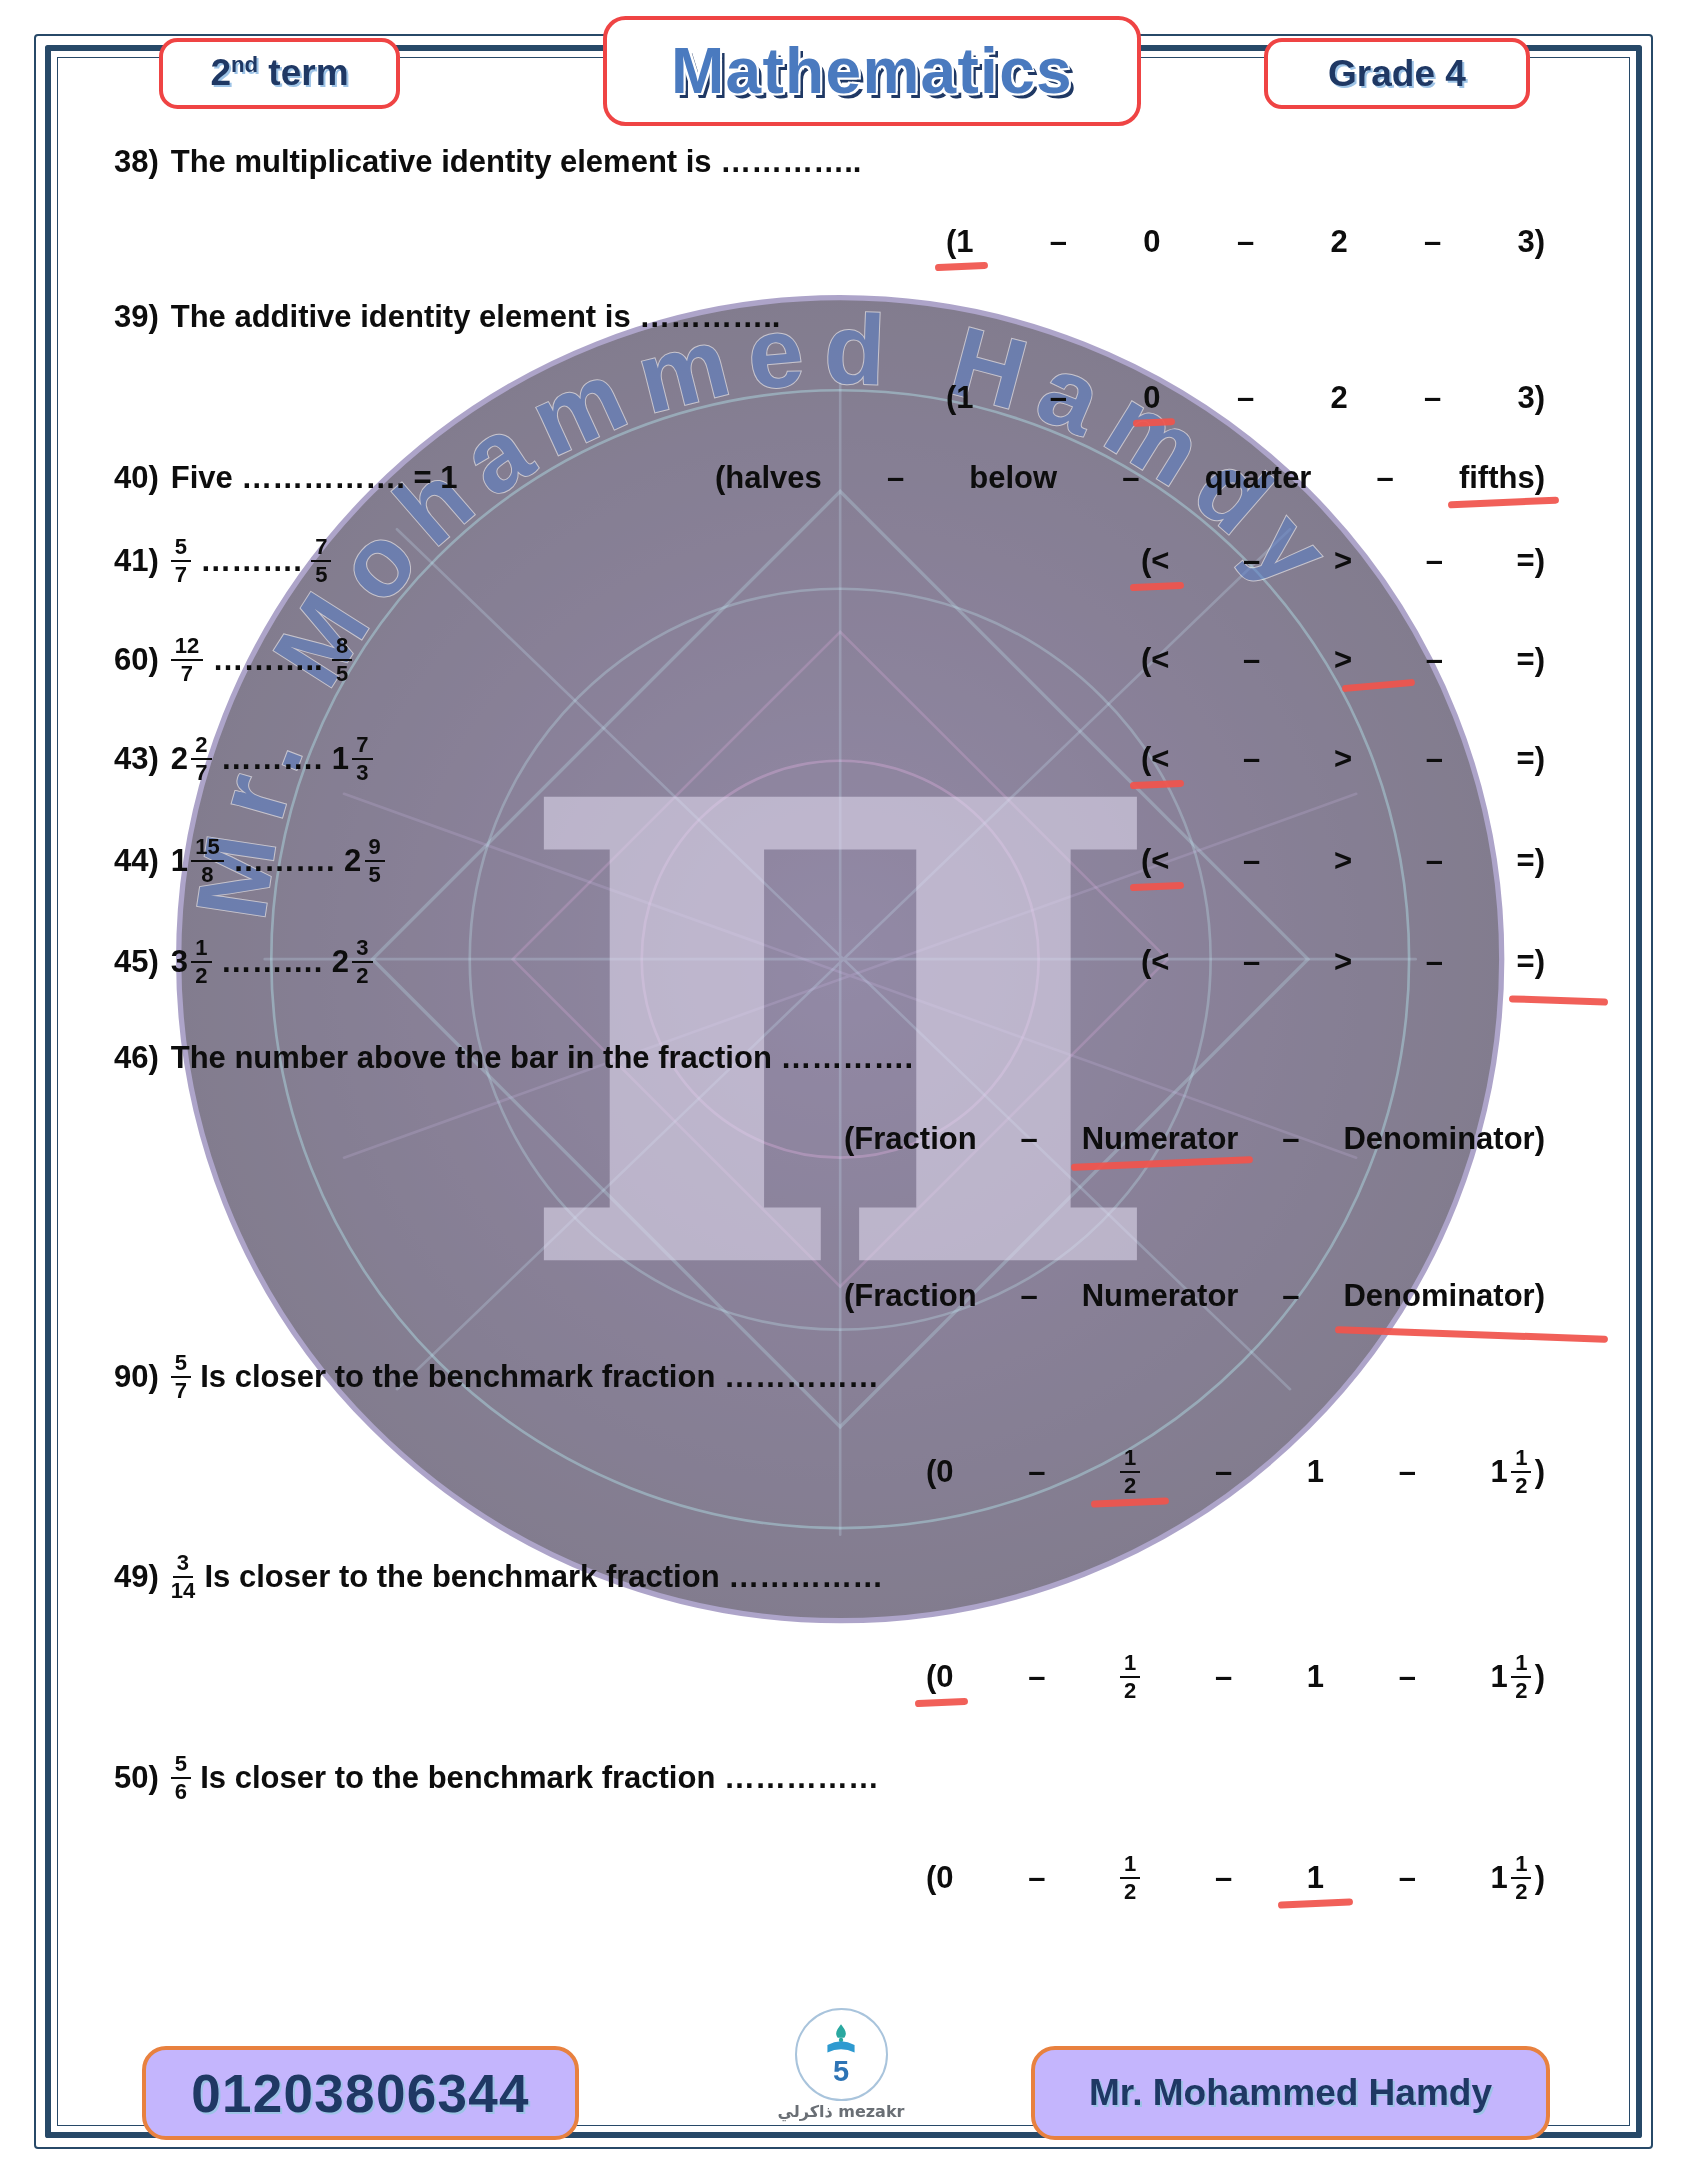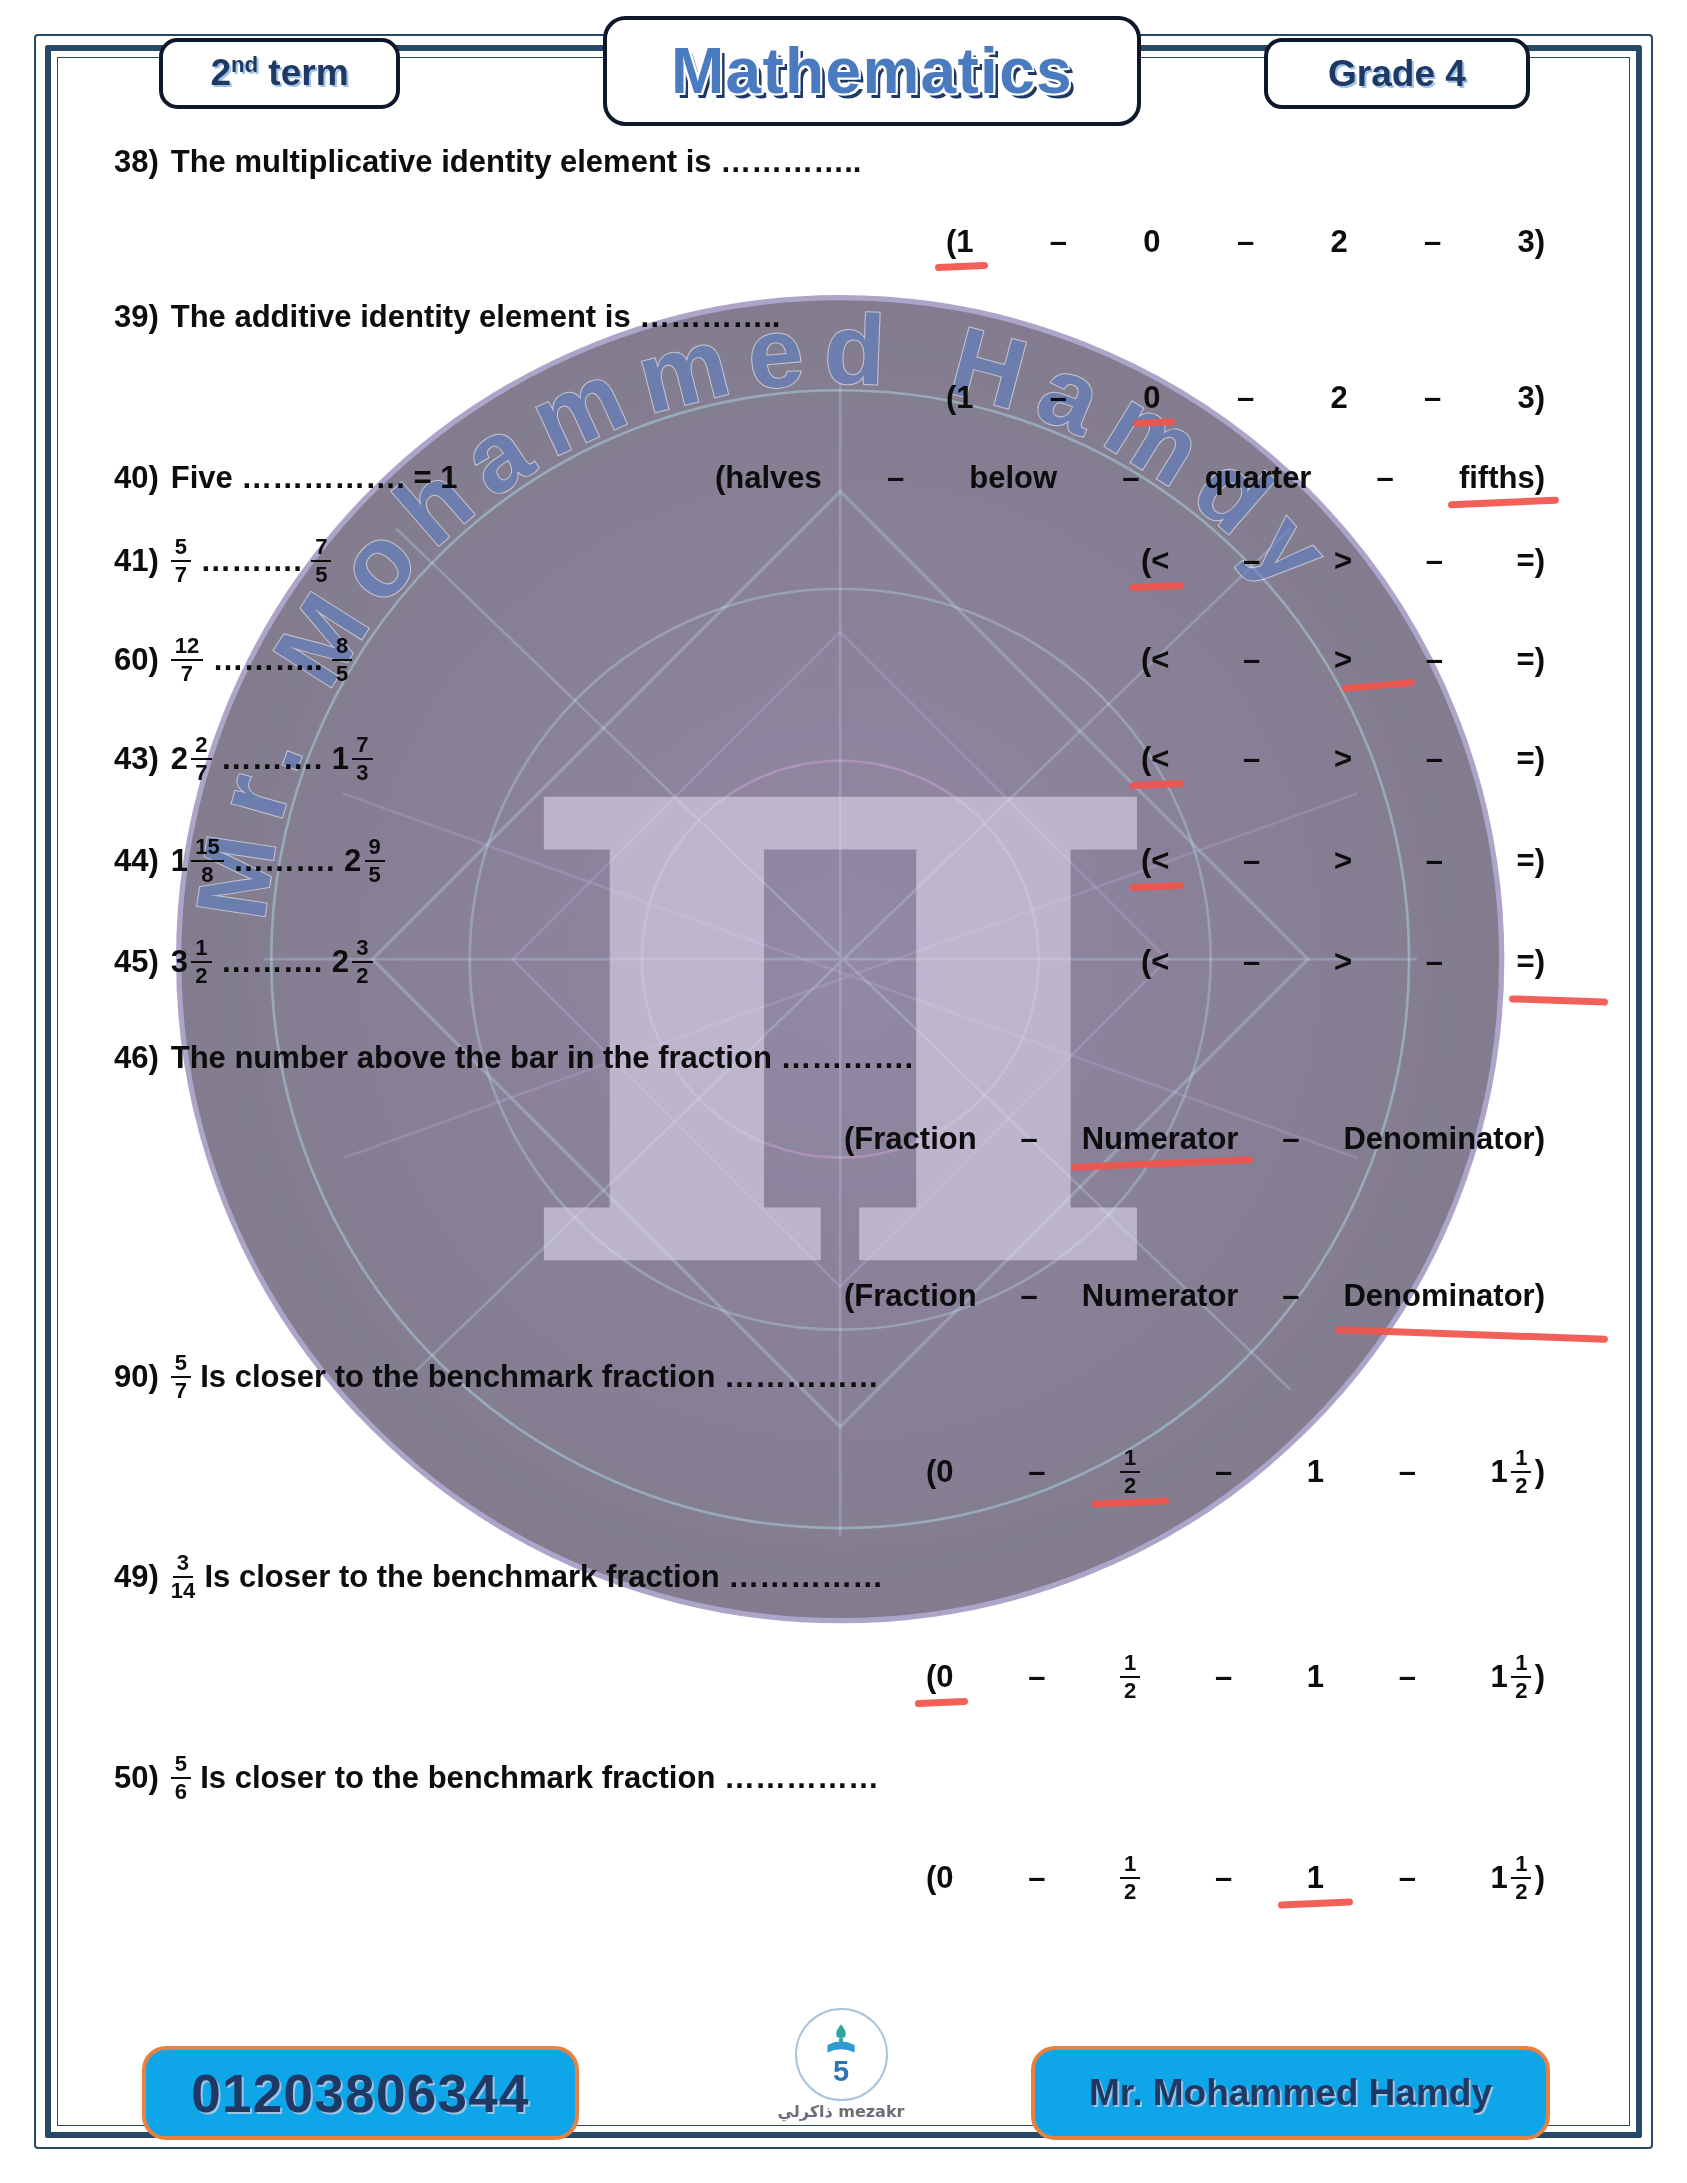--- a/index.html
+++ b/index.html
@@ -10,21 +10,21 @@
   }
   
   .frame { position: absolute; border-style: solid; border-color: #274968; pointer-events: none; }
   .frame-outer { inset: 34px; border-width: 2.6px; border-radius: 4px; }
   .frame-mid   { inset: 45px; border-width: 6px; border-radius: 2.6px; }
   .frame-inner { inset: 57px; border-width: 1.3px; }
   
   .watermark { position: absolute; left: 0; top: 0; }
   
   .hdr-box {
-    position: absolute; background: #fff; border: 4px solid #0f172a;
+    position: absolute; background: #fff; border: 4px solid #ef4444;
     border-radius: 18.5px; display: flex; align-items: center; justify-content: center;
   }
   .term-box  { left: 159px;  top: 38px; width: 241px; height: 71px; }
   .title-box { left: 603px;  top: 16px; width: 538px; height: 110px; border-radius: 22.5px; }
   .grade-box { left: 1264px; top: 38px; width: 266px; height: 71px; border-radius: 18px; }
   .badge-text {
     font-size: 37px; font-weight: bold; color: #1f3864;
     text-shadow: 2px 2px 0 #9dc3e6;
   }
   .badge-text sup { font-size: 60%; }
@@ -53,21 +53,21 @@
     content: ""; position: absolute; left: -10.6px; right: -14.6px; bottom: -10.6px;
     height: 7.3px; background: #f0544c; border-radius: 4px;
     transform: rotate(-2.5deg); opacity: .93;
   }
   .mk-wide::after { left: -29px; right: -29px; }
   .mk-r::after { left: 8px; right: -63px; transform: rotate(-5deg); }
   .mk-low::after { bottom: -24px; left: -8px; right: -63px; transform: rotate(2deg); }
   .frac.mk::after { bottom: -8px; }
   
   .ftr-box {
-    position: absolute; background: #0ea5e9; border: 4px solid #e8813f; border-radius: 24px;
+    position: absolute; background: #c4b5fd; border: 4px solid #e8813f; border-radius: 24px;
     display: flex; align-items: center; justify-content: center;
   }
   .phone-box   { left: 142px;  top: 2046px; width: 437px; height: 94px; }
   .teacher-box { left: 1031px; top: 2046px; width: 519px; height: 94px; }
   .phone-text   { font-size: 53px; font-weight: bold; color: #1f3864; text-shadow: 2px 2px 0 #9dc3e6; letter-spacing: 1.3px; }
   .teacher-text { font-size: 37px; font-weight: bold; color: #1f3864; text-shadow: 2px 2px 0 #9dc3e6; }
   .logo-wrap { position: absolute; left: 775px; top: 2008px; width: 132px; text-align: center; }
   .logo-circle {
     width: 93px; height: 93px; border-radius: 50%; border: 2px solid #a9c4dc;
     background: #fff; margin: 0 auto; display: flex; flex-direction: column;

